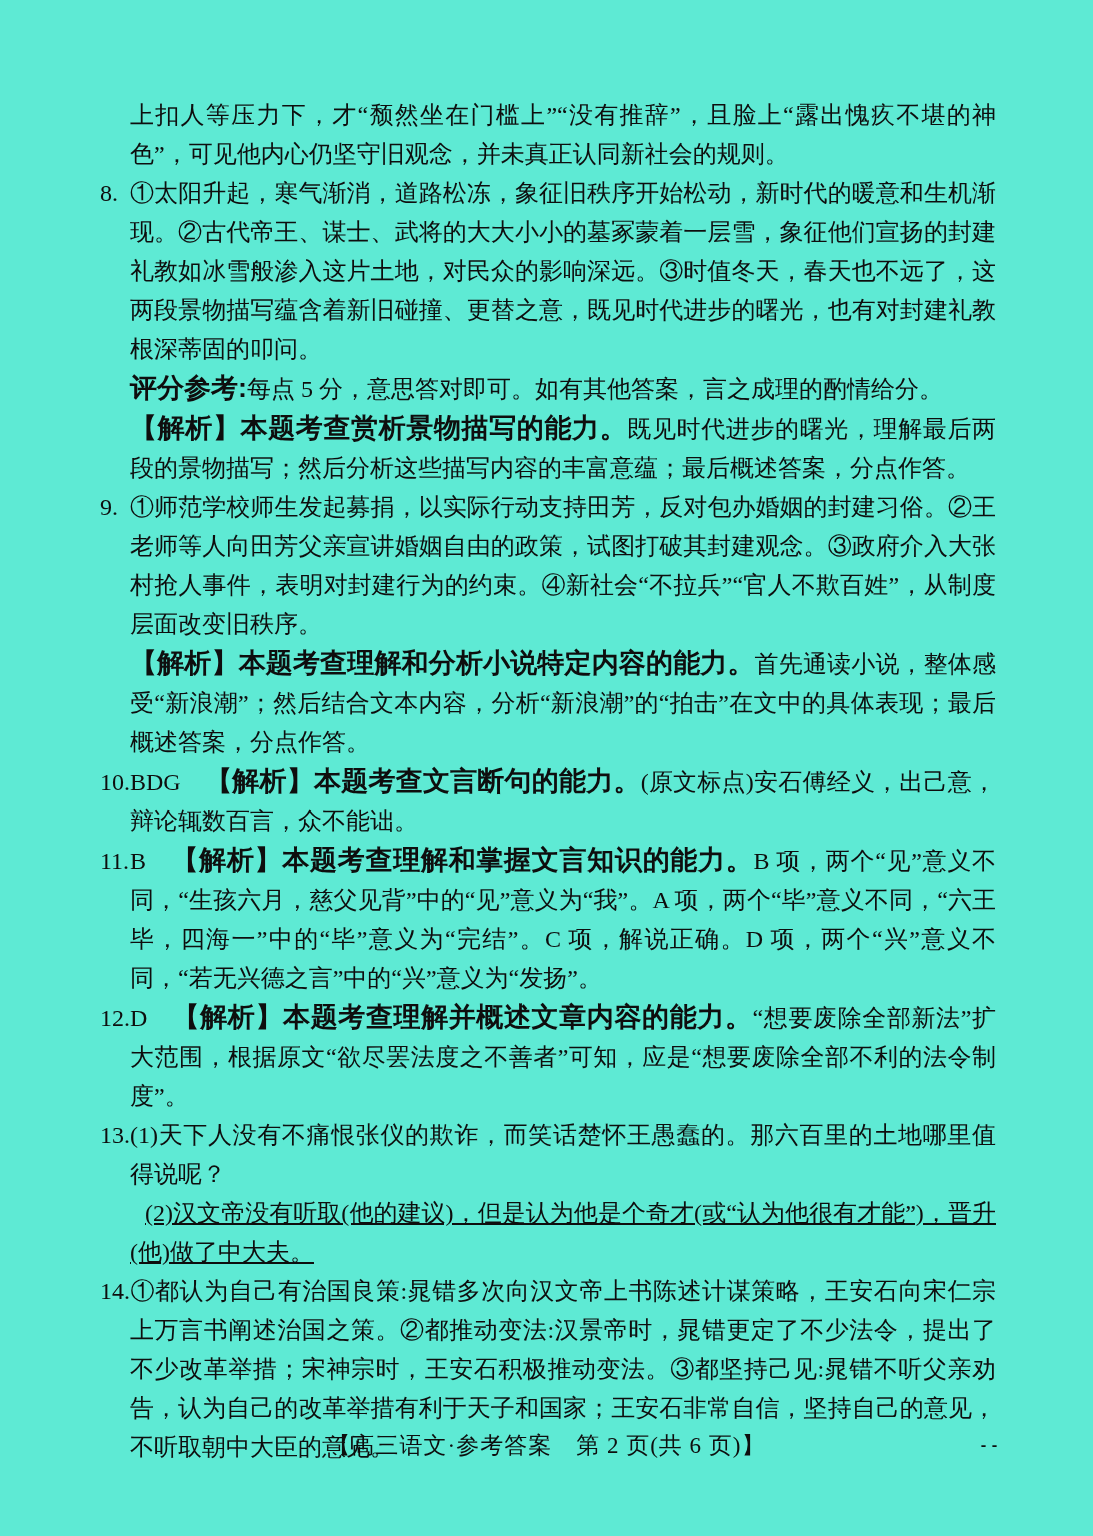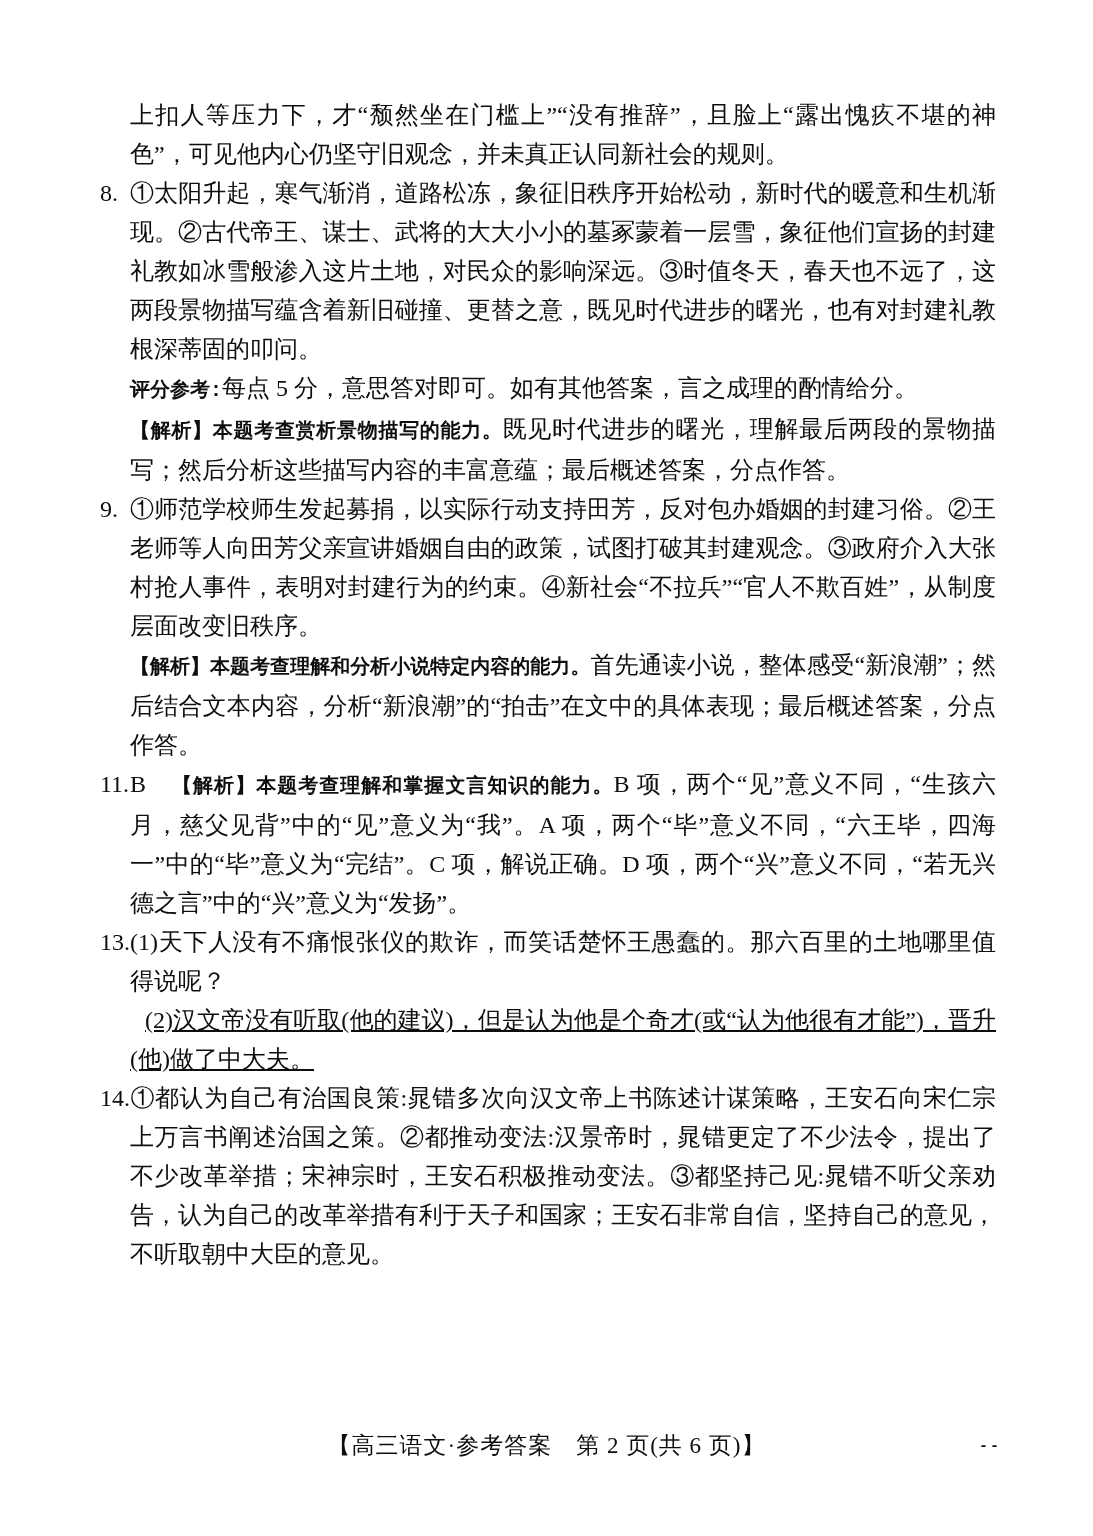--- a/index.html
+++ b/index.html
@@ -1,21 +1,21 @@
 <!DOCTYPE html>
 <html><head>
 <meta charset="utf-8">
 <style>
   html, body { margin: 0; padding: 0; background: #e8e8e8; }
   .page {
     position: relative;
     width: 1093px;
     height: 1536px;
     margin: 0 auto;
-    background: #ffffff;
+    background: #5eead4;
     color: #0e0e0e;
     font-family: "Liberation Serif", "DejaVu Serif", serif;
     overflow: hidden;
   }
   .content {
     position: absolute;
     left: 100px;
     top: 96px;
     width: 896px;
     font-size: 24px;
@@ -25,22 +25,22 @@
   .block { padding-left: 30px; }
   .block p { margin: 0; }
   .num {
     display: inline-block;
     margin-left: -30px;
     min-width: 30px;
   }
   .para-sub { text-indent: 15px; text-decoration: underline; }
   .seg-b {
     font-weight: bold;
-    font-family: Liberation Mono, monospace;
-    font-size: 20px;
+    font-family: Liberation Sans, sans-serif;
+    font-size: 27px;
   }
   .footer {
     position: absolute;
     top: 1430px;
     left: 0;
     width: 100%;
     text-align: center;
     font-size: 23px;
     letter-spacing: 1px;
   }
@@ -65,21 +65,27 @@
       <div class="block">
         <p class="para"><span class="num">8.</span><span class="seg">①太阳升起，寒气渐消，道路松冻，象征旧秩序开始松动，新时代的暖意和生机渐现。②古代帝王、谋士、武将的大大小小的墓冢蒙着一层雪，象征他们宣扬的封建礼教如冰雪般渗入这片土地，对民众的影响深远。③时值冬天，春天也不远了，这两段景物描写蕴含着新旧碰撞、更替之意，既见时代进步的曙光，也有对封建礼教根深蒂固的叩问。</span></p>
         <p class="para"><span class="seg seg-b">评分参考:</span><span class="seg">每点 5 分，意思答对即可。如有其他答案，言之成理的酌情给分。</span></p>
         <p class="para"><span class="seg seg-b">【解析】本题考查赏析景物描写的能力。</span><span class="seg">既见时代进步的曙光，理解最后两段的景物描写；然后分析这些描写内容的丰富意蕴；最后概述答案，分点作答。</span></p>
       </div>
       <div class="block">
         <p class="para"><span class="num">9.</span><span class="seg">①师范学校师生发起募捐，以实际行动支持田芳，反对包办婚姻的封建习俗。②王老师等人向田芳父亲宣讲婚姻自由的政策，试图打破其封建观念。③政府介入大张村抢人事件，表明对封建行为的约束。④新社会“不拉兵”“官人不欺百姓”，从制度层面改变旧秩序。</span></p>
         <p class="para"><span class="seg seg-b">【解析】本题考查理解和分析小说特定内容的能力。</span><span class="seg">首先通读小说，整体感受“新浪潮”；然后结合文本内容，分析“新浪潮”的“拍击”在文中的具体表现；最后概述答案，分点作答。</span></p>
       </div>
       <div class="block">
+        <p class="para"><span class="num">10.</span><span class="seg">BDG　</span><span class="seg seg-b">【解析】本题考查文言断句的能力。</span><span class="seg">(原文标点)安石傅经义，出己意，辩论辄数百言，众不能诎。</span></p>
+      </div>
+      <div class="block">
         <p class="para"><span class="num">11.</span><span class="seg">B　</span><span class="seg seg-b">【解析】本题考查理解和掌握文言知识的能力。</span><span class="seg">B 项，两个“见”意义不同，“生孩六月，慈父见背”中的“见”意义为“我”。A 项，两个“毕”意义不同，“六王毕，四海一”中的“毕”意义为“完结”。C 项，解说正确。D 项，两个“兴”意义不同，“若无兴德之言”中的“兴”意义为“发扬”。</span></p>
+      </div>
+      <div class="block">
+        <p class="para"><span class="num">12.</span><span class="seg">D　</span><span class="seg seg-b">【解析】本题考查理解并概述文章内容的能力。</span><span class="seg">“想要废除全部新法”扩大范围，根据原文“欲尽罢法度之不善者”可知，应是“想要废除全部不利的法令制度”。</span></p>
       </div>
       <div class="block">
         <p class="para"><span class="num">13.</span><span class="seg">(1)天下人没有不痛恨张仪的欺诈，而笑话楚怀王愚蠢的。那六百里的土地哪里值得说呢？</span></p>
         <p class="para para-sub"><span class="seg">(2)汉文帝没有听取(他的建议)，但是认为他是个奇才(或“认为他很有才能”)，晋升(他)做了中大夫。</span></p>
       </div>
       <div class="block">
         <p class="para"><span class="num">14.</span><span class="seg">①都认为自己有治国良策:晁错多次向汉文帝上书陈述计谋策略，王安石向宋仁宗上万言书阐述治国之策。②都推动变法:汉景帝时，晁错更定了不少法令，提出了不少改革举措；宋神宗时，王安石积极推动变法。③都坚持己见:晁错不听父亲劝告，认为自己的改革举措有利于天子和国家；王安石非常自信，坚持自己的意见，不听取朝中大臣的意见。</span></p>
       </div>
     </main>
 

